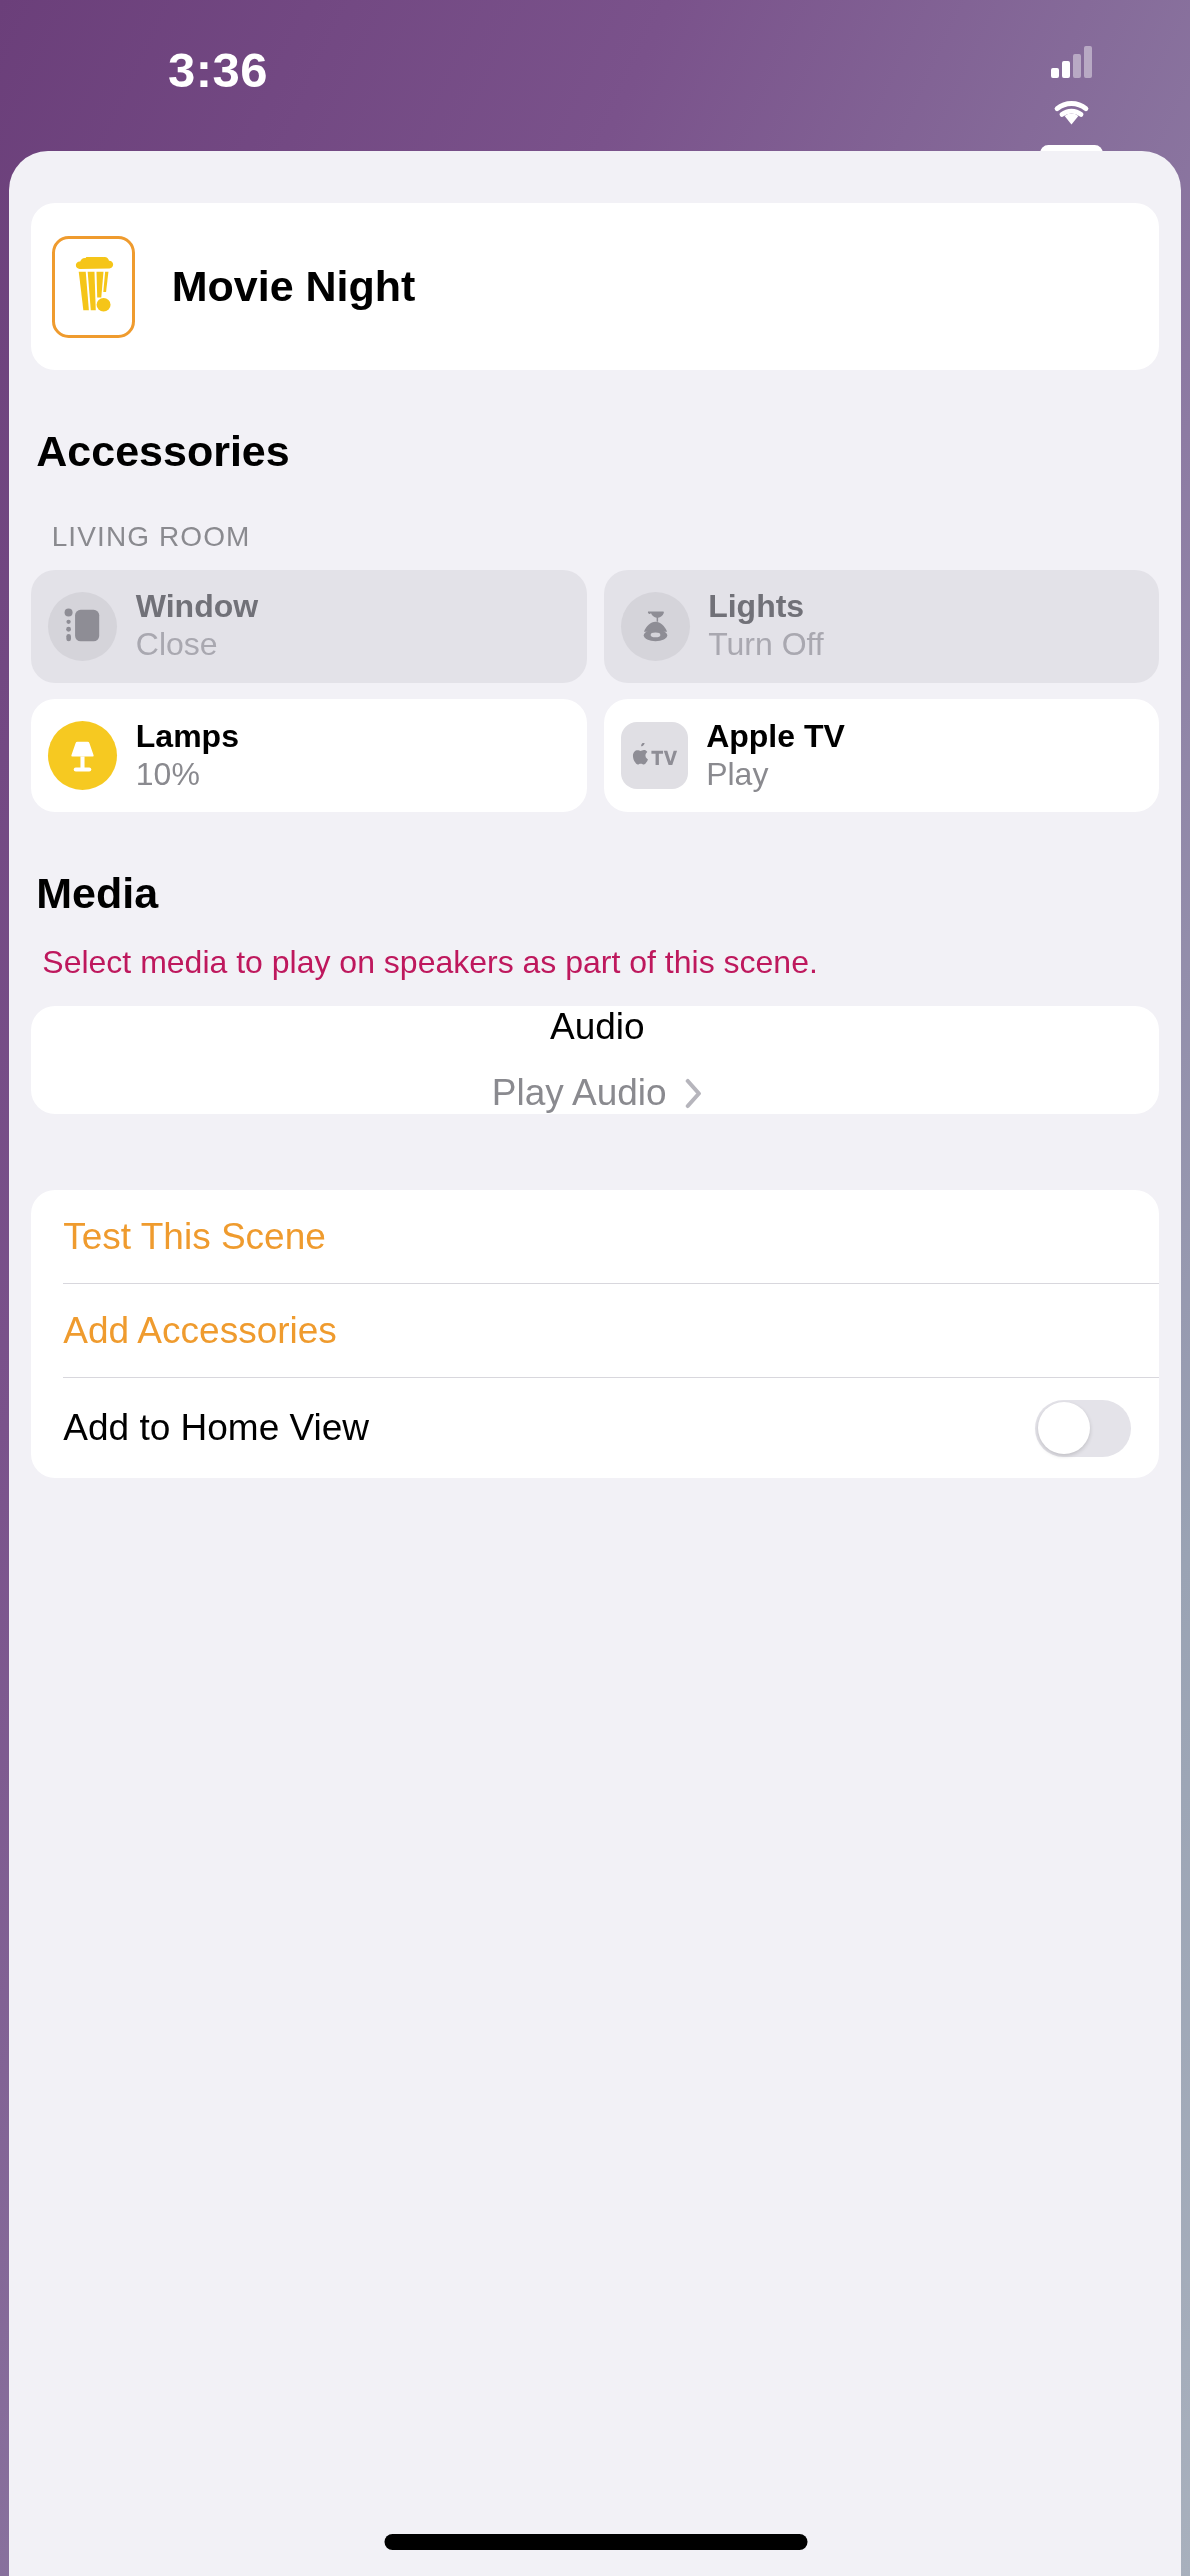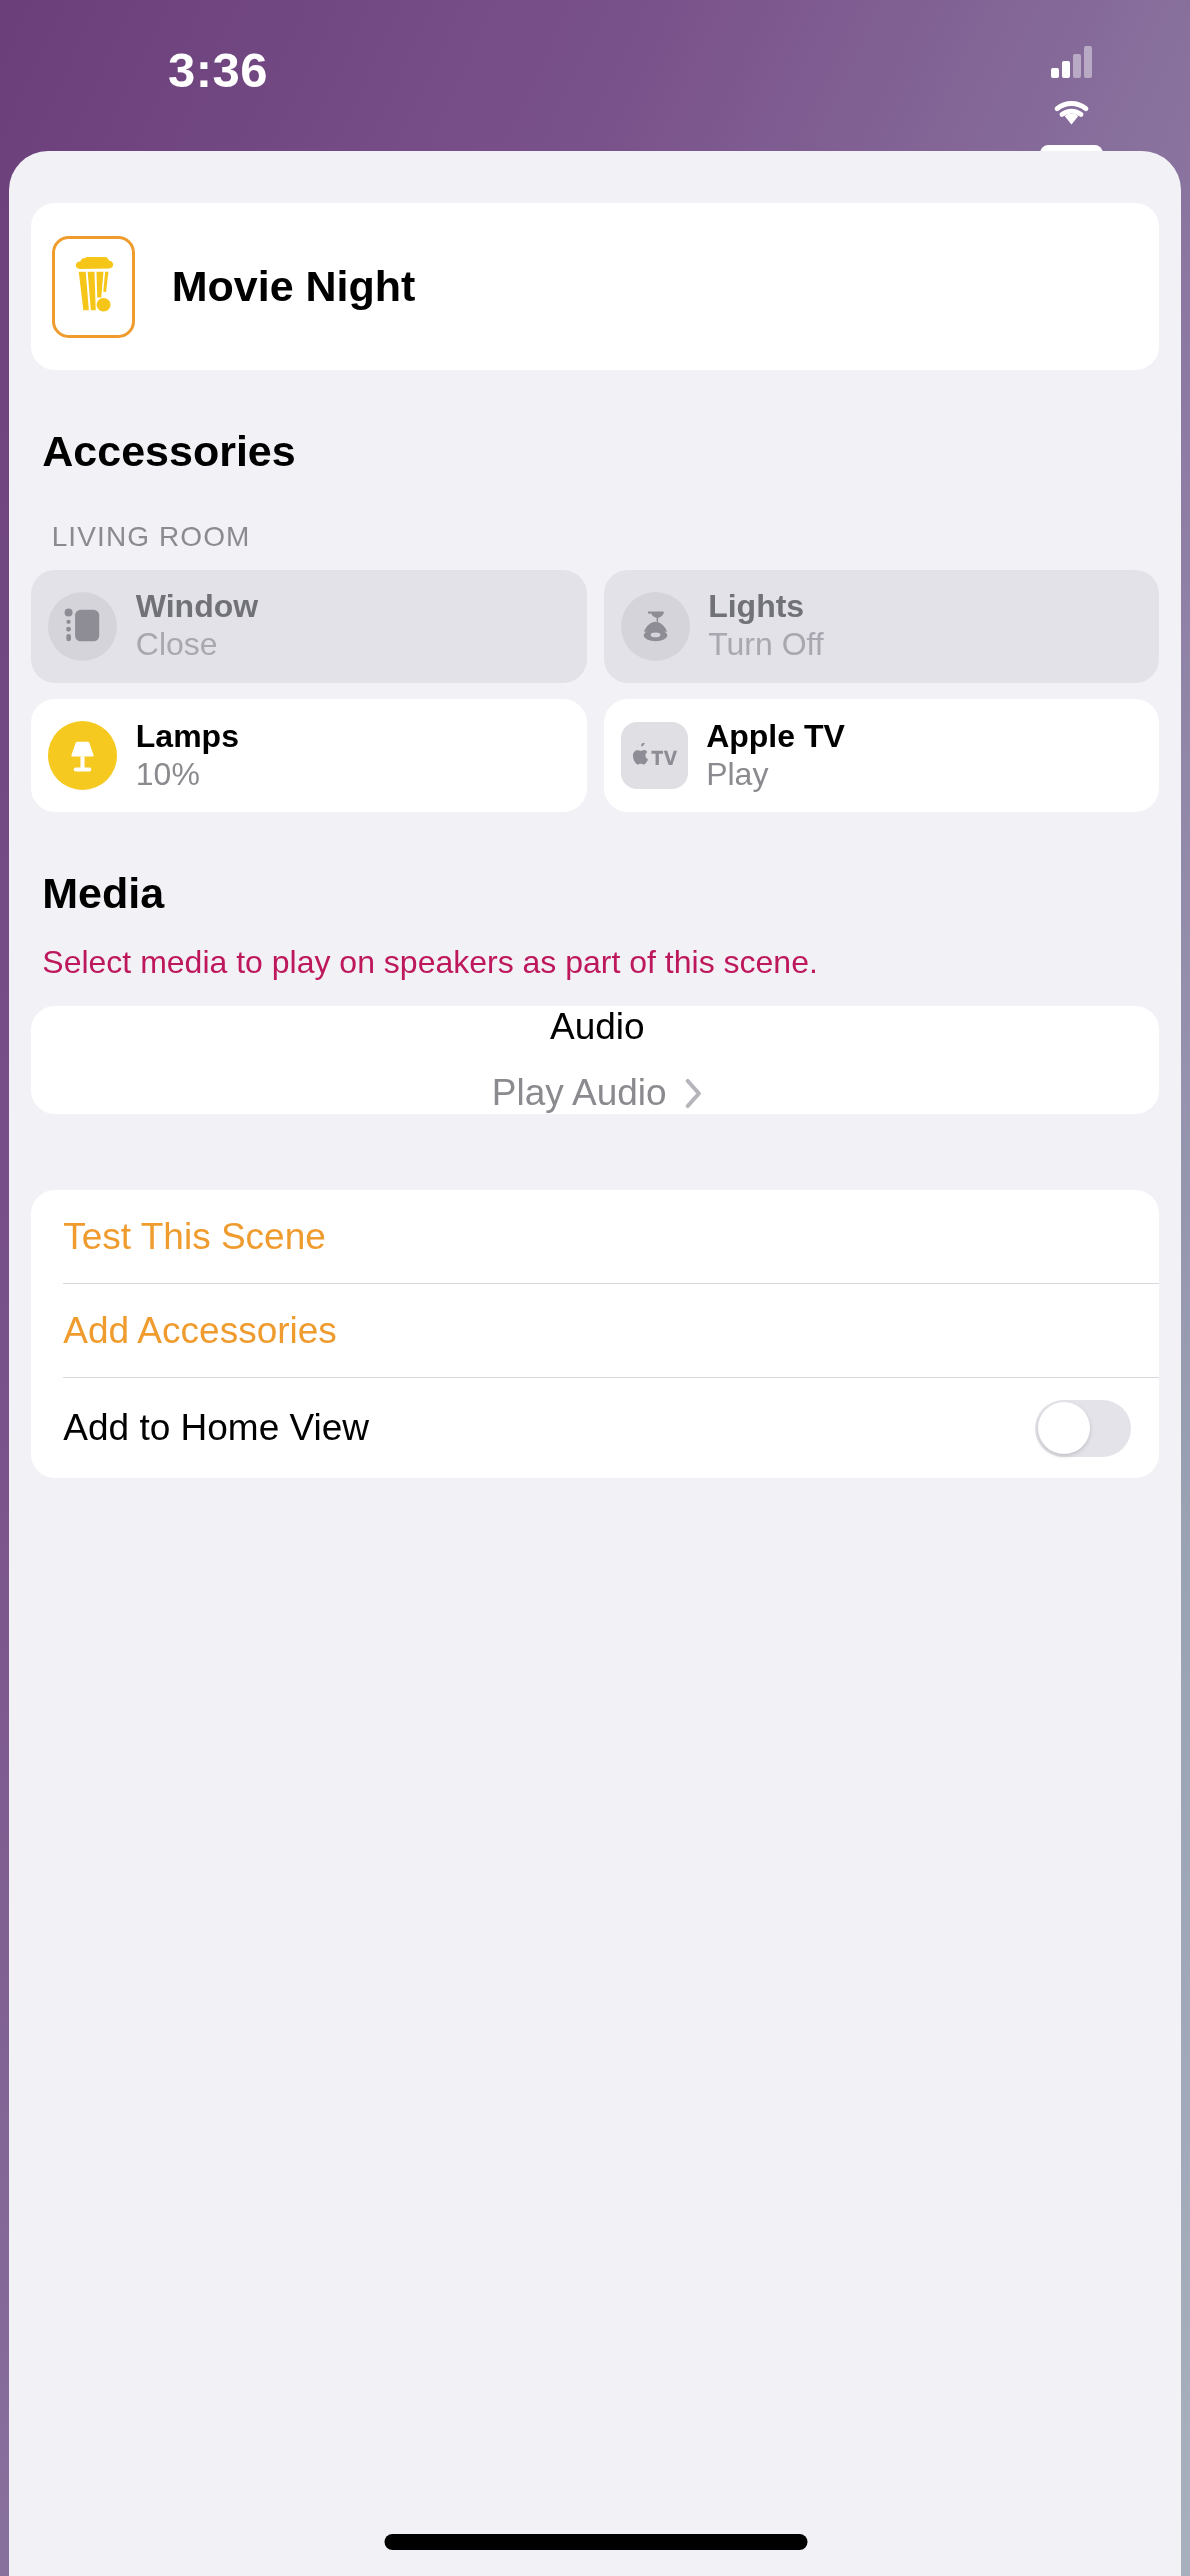--- a/index.html
+++ b/index.html
@@ -97,21 +97,21 @@
     display: flex; align-items: center; justify-content: center;
     flex: none;
   }
   .scene-name {
     margin-left: 37px; font-size: 43px; font-weight: bold; color: #000;
   }
 
   
   .section-title {
     font-size: 43px; font-weight: bold; color: #000;
-    margin: 57px 0 0 11px;
+    margin: 57px 0 0 5px;
   }
   .section-sub {
     font-size: 32px; color: #be185d; margin: 24px 0 0 11px; line-height: 1.25;
   }
   .group-label {
     font-size: 28px; color: #8a8a8f; letter-spacing: 1.1px;
     margin: 45px 0 16.7px 20.4px;
   }
 
   

